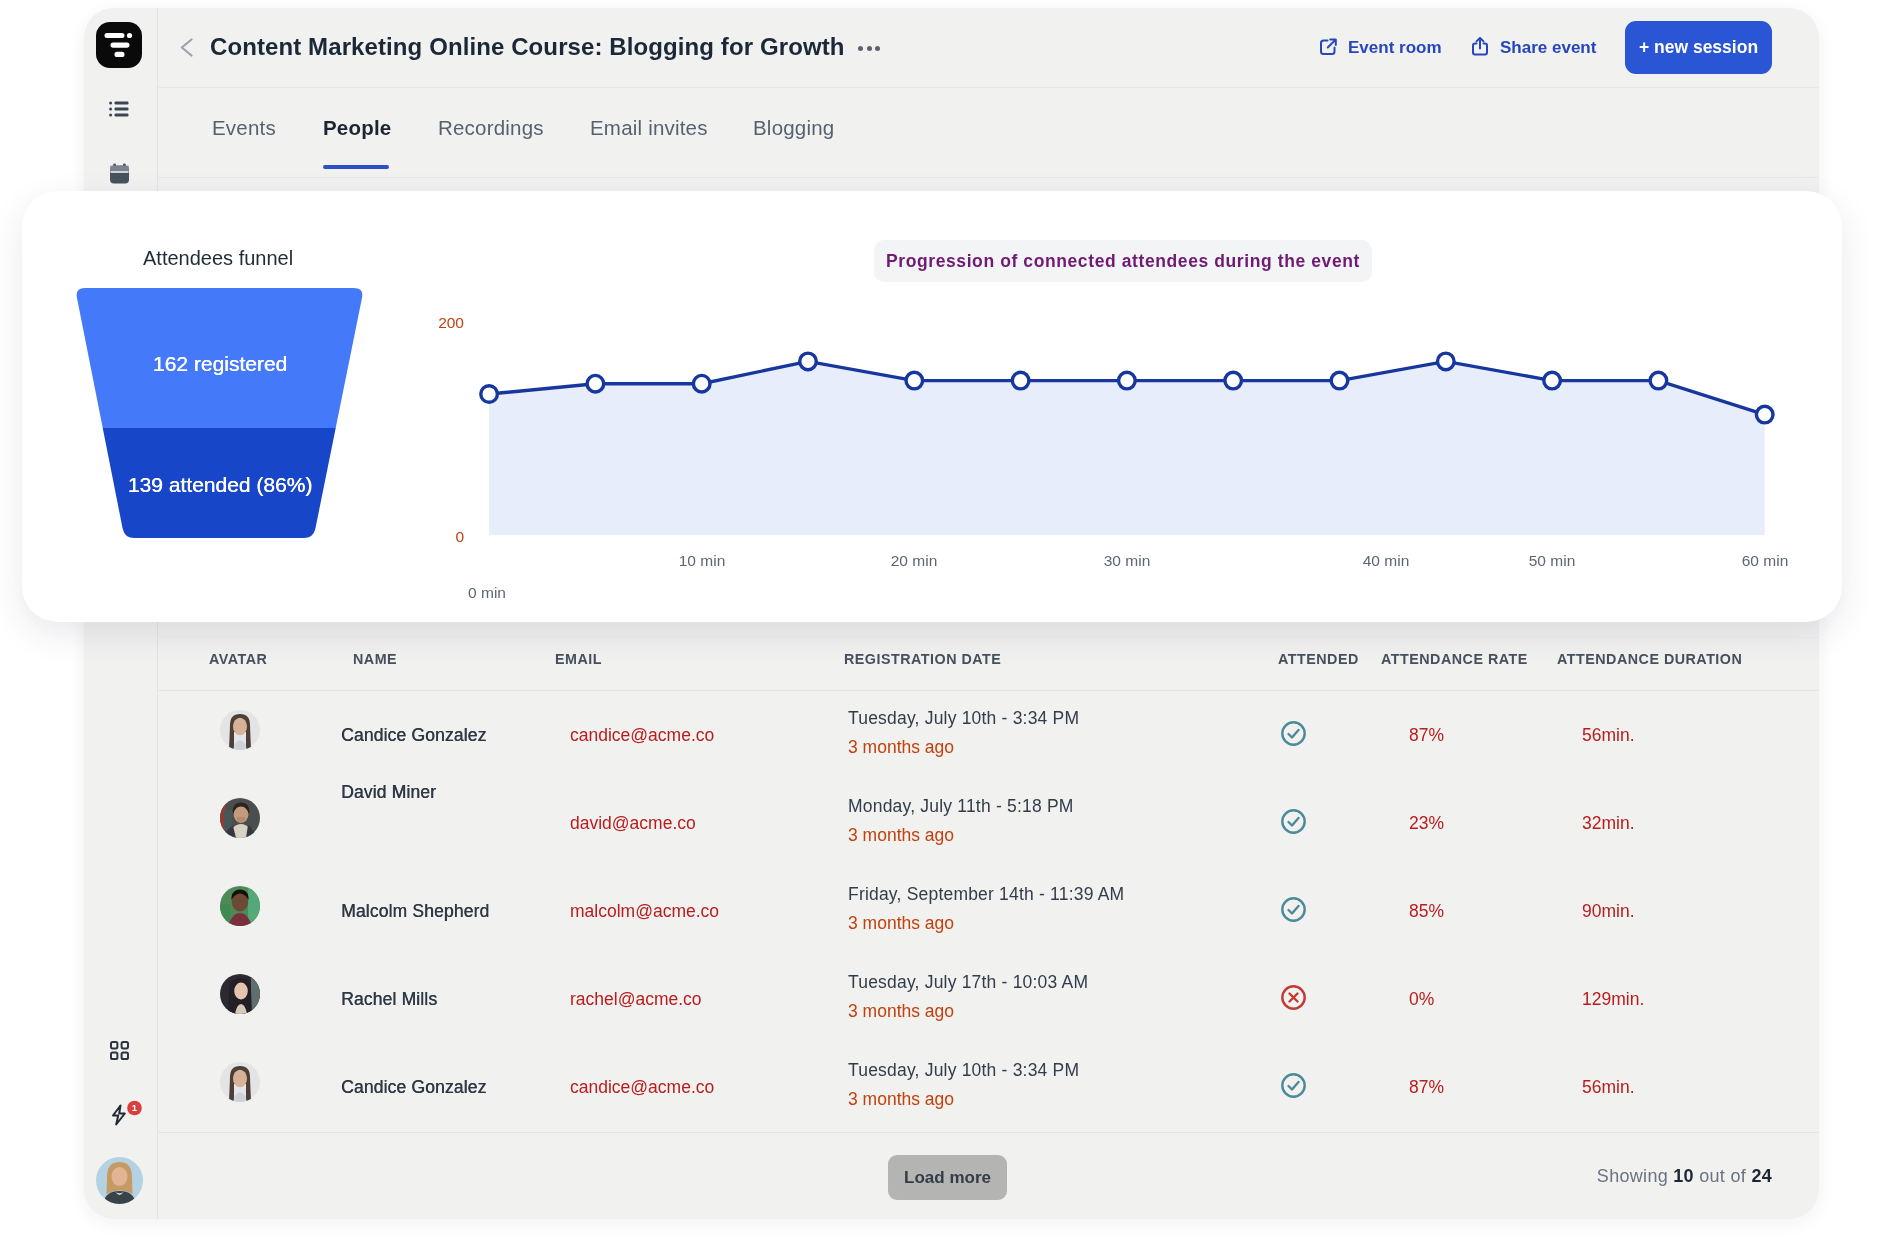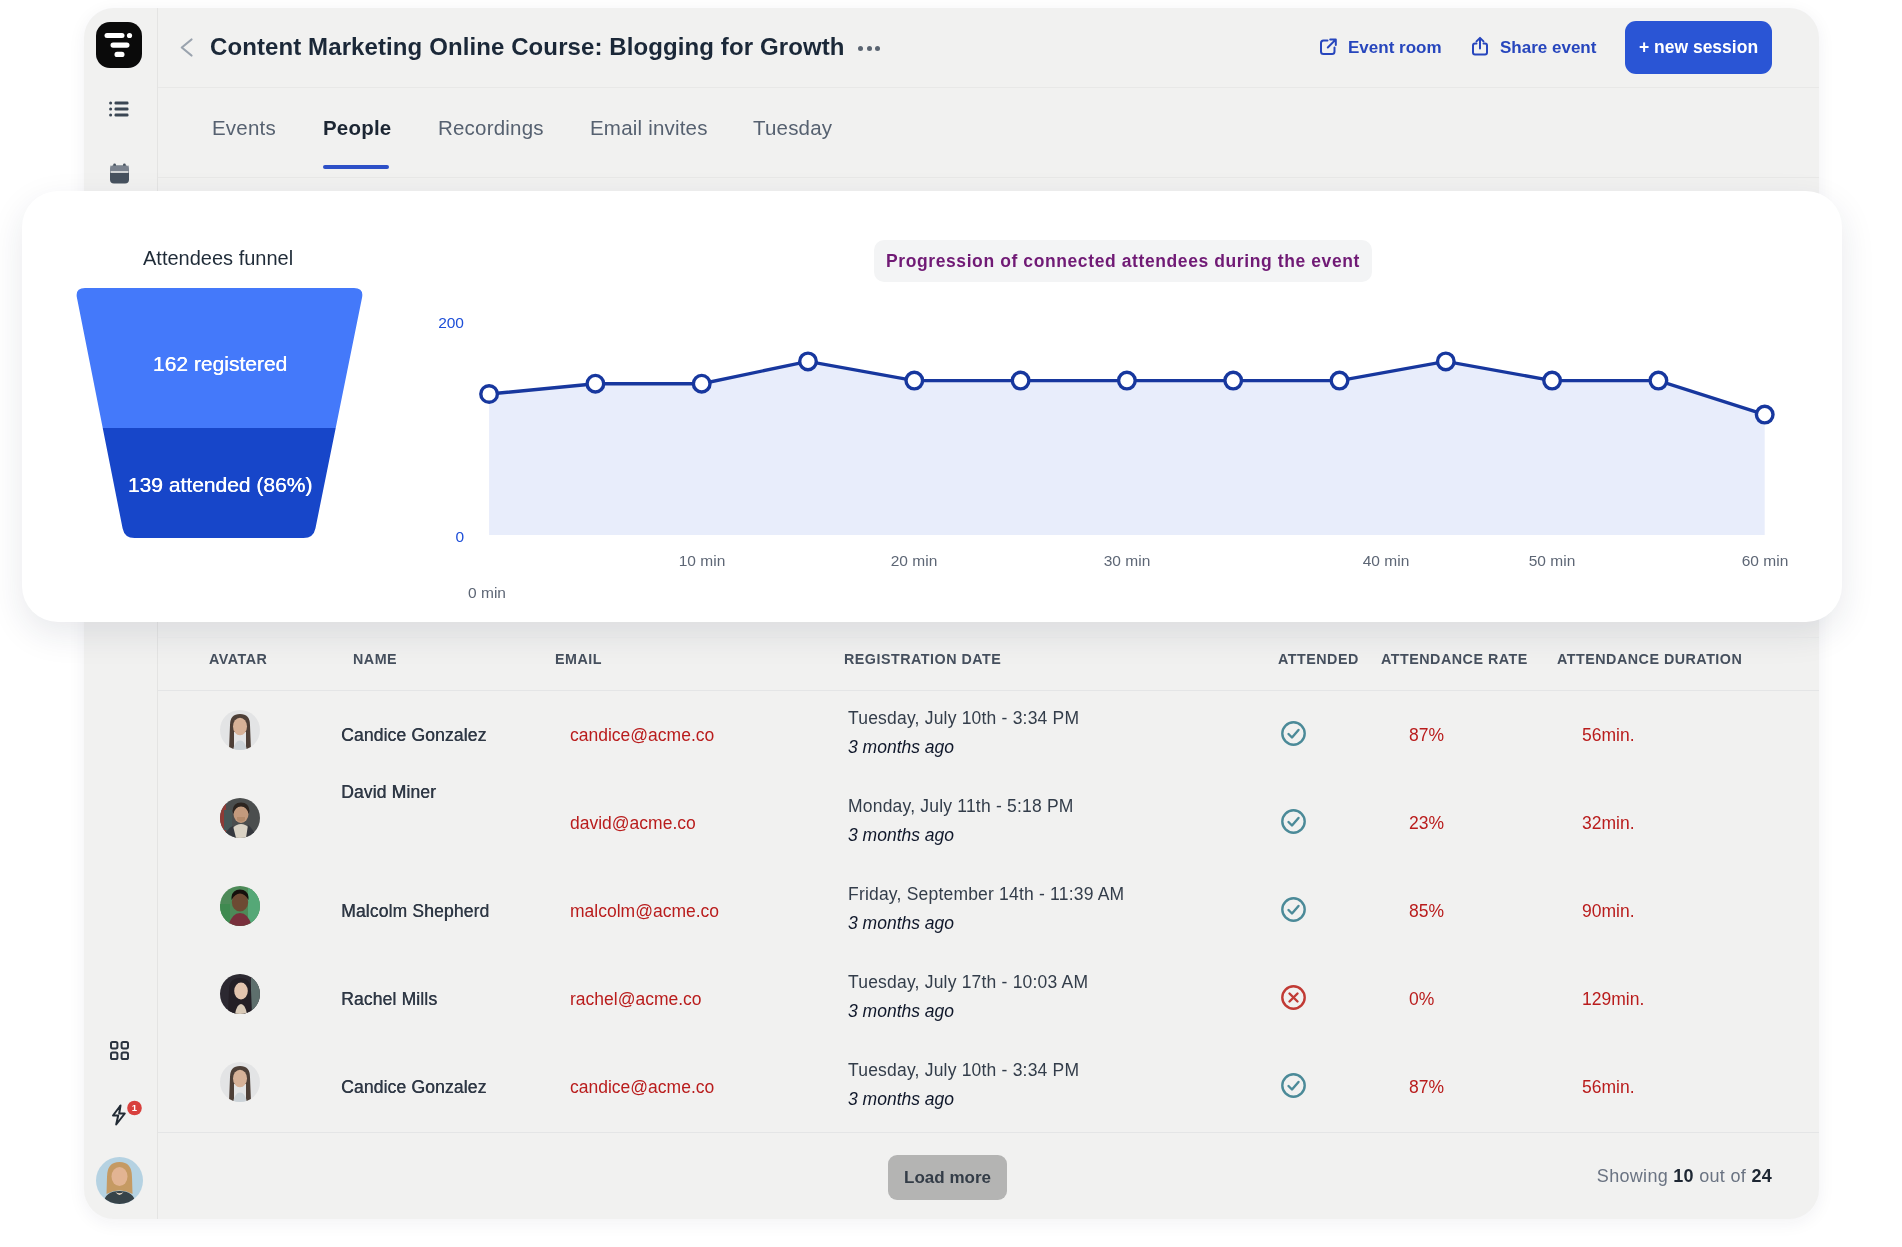--- a/index.html
+++ b/index.html
@@ -23,32 +23,32 @@
   .tab { font-size:20.5px; color:#566170; top:115.5px; letter-spacing:0.2px; }
   #tab-underline { left:323px; top:165px; width:66px; height:4px; background:#2d50c7; border-radius:2px; }
 
   #card { left:22px; top:191px; width:1820px; height:431px; background:#ffffff; border-radius:36px; box-shadow:0 12px 34px rgba(30,40,70,0.10); }
 
   #funnel-title { left:143px; top:247px; font-size:20px; font-weight:400; color:#1f2b38; }
   .funnel-label { color:#ffffff; font-size:21px; text-shadow:0.4px 0 0 #ffffff; }
 
   #chart-pill { left:874px; top:240px; width:498px; height:42px; background:#f3f4f5; border-radius:10px; text-align:center; line-height:42px; font-size:17.5px; font-weight:700; color:#701a75; letter-spacing:0.6px; }
 
-  .axis-y { width:40px; text-align:right; font-size:15.5px; color:#1d4ed8; }
+  .axis-y { width:40px; text-align:right; font-size:15.5px; color:#c2410c; }
   .axis-x { width:70px; text-align:center; font-size:15.5px; color:#5d6675; top:552px; }
 
   .th { top:651px; font-size:14.3px; font-weight:700; color:#454f5d; letter-spacing:0.5px; }
   #thead-top { left:158px; top:637px; width:1661px; height:1px; background:#e4e5e6; }
   #thead-bot { left:158px; top:690px; width:1661px; height:1px; background:#e4e5e6; }
   #foot-line { left:158px; top:1132px; width:1661px; height:1px; background:#e4e5e6; }
 
   .name { font-size:17.5px; color:#2f3845; text-shadow:0.4px 0 0 #2f3845; letter-spacing:0.15px; }
   .email, .rate, .dur { font-size:17.5px; color:#b91c1c;margin-left:28px; }
   .date1 { font-size:17.5px; color:#333d4a; letter-spacing:0.2px; }
-  .date2 { font-size:17.5px; color:#0f172a;font-style:italic; }
+  .date2 { font-size:17.5px; color:#c2410c; }
 
   #loadmore { left:888px; top:1155px; width:119px; height:45px; background:#b4b4b3; border-radius:9px; text-align:center; line-height:45px; font-size:17px; font-weight:700; color:#333c47; }
   #showing { top:1166px; left:1472px; width:300px; text-align:right; font-size:18px; color:#6a7382; letter-spacing:0.3px; }
   #showing b { color:#1e2733; }
 </style>
 </head>
 <body>
   <div id="frame" class="abs"></div>
   <div id="sidebar-line" class="abs"></div>
   <div id="header-line" class="abs"></div>
@@ -124,21 +124,21 @@
     <path d="M8.5 8.5 H7 Q5 8.5 5 10.5 V17.5 Q5 19.5 7 19.5 H17 Q19 19.5 19 17.5 V10.5 Q19 8.5 17 8.5 H15.5" fill="none" stroke="#2746bd" stroke-width="2" stroke-linecap="round"></path>
     <path d="M12 13.5 V3.2 M8.5 6.4 L12 2.9 L15.5 6.4" fill="none" stroke="#2746bd" stroke-width="2" stroke-linecap="round" stroke-linejoin="round"></path>
   </svg>
   <div id="shareevent-t" class="abs hlink">Share event</div>
   <div id="newsession" class="abs">+ new session</div>
 
   <div class="abs tab" style="left:212px;">Events</div>
   <div class="abs tab" style="left:323px; color:#1c2633; font-weight:700;">People</div>
   <div class="abs tab" style="left:438px;">Recordings</div>
   <div class="abs tab" style="left:590px;">Email invites</div>
-  <div class="abs tab" style="left:753px;">Tuesday</div>
+  <div class="abs tab" style="left:753px;">Blogging</div>
   <div id="tab-underline" class="abs"></div>
 
   <div id="card" class="abs"></div>
   <div id="funnel-title" class="abs">Attendees funnel</div>
 
   <svg class="abs" style="left:60px; top:280px;" width="320" height="268" viewBox="0 0 320 268">
     <defs>
       <clipPath id="fcp">
         <path d="M 25 8 L 294 8 Q 304 8 302.02 17.8 L 255.48 248.2 Q 253.5 258 243.5 258 L 74.5 258 Q 64.5 258 62.56 248.19 L 16.94 17.81 Q 15 8 25 8 Z"></path>
       </clipPath>

